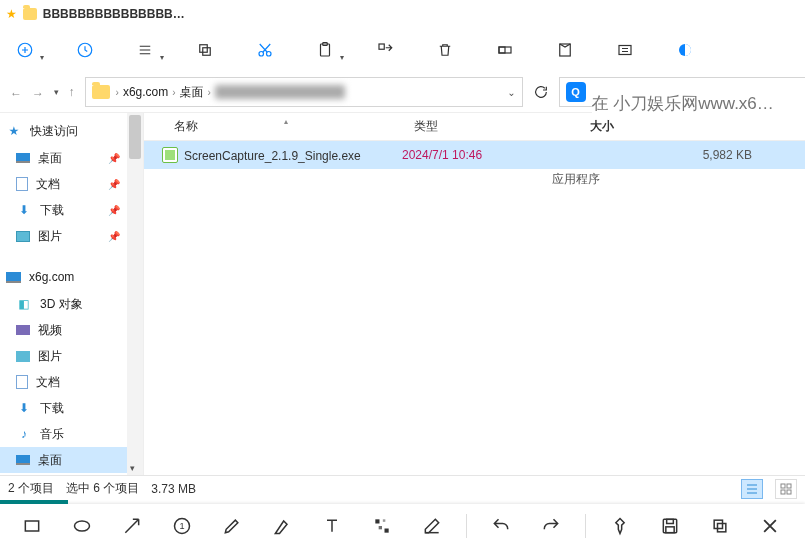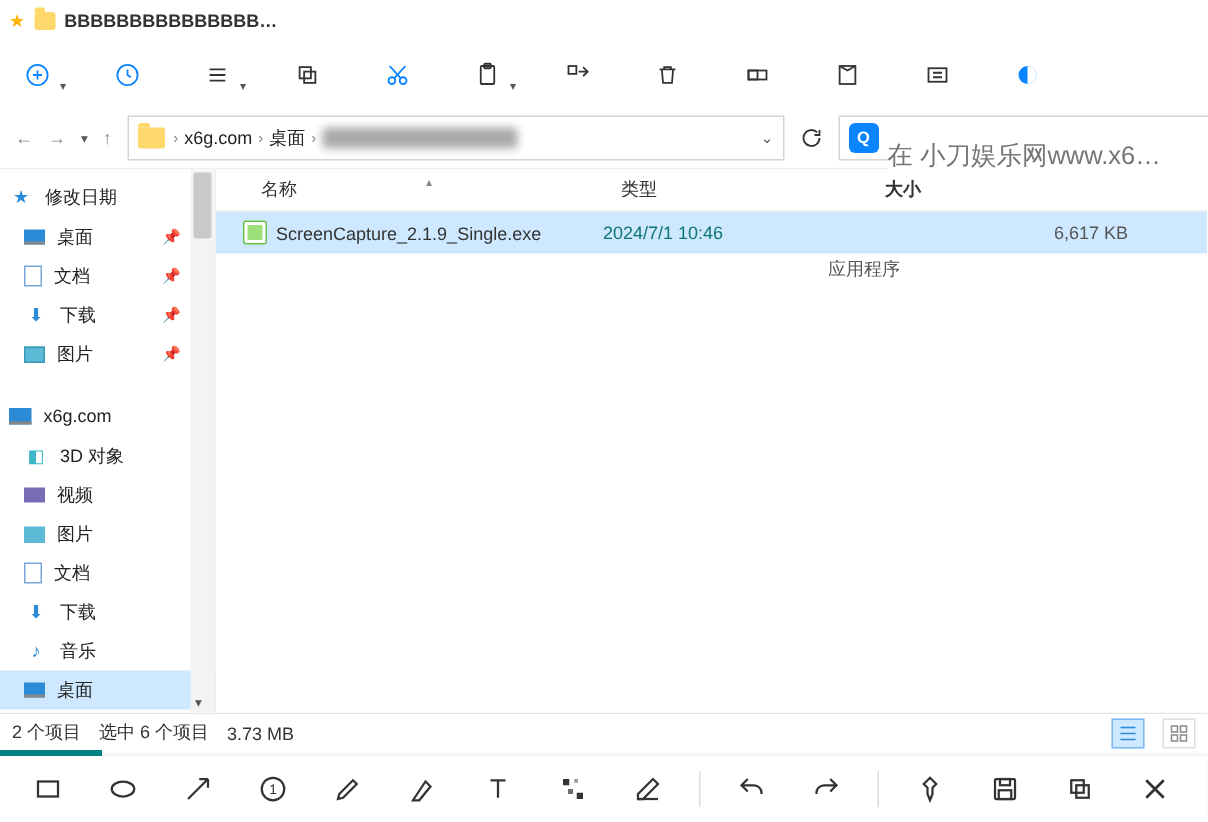--- a/index.html
+++ b/index.html
@@ -54,21 +54,21 @@
   .filepane{ flex:1; overflow:hidden; background:#fff;}
   .fp-header{ height:28px; display:flex; align-items:center; border-bottom:1px solid #eee; font-size:12px; color:#333; padding-left:22px;}
   .fp-header .col{ padding:0 8px; position:relative; display:flex; align-items:center;}
   .fp-header .col .sort{ font-size:8px; color:#888; position:absolute; top:-1px; left:50%; transform:translateX(-50%);}
   .col-name{ width:240px;} .col-date{ width:150px;} .col-type{width:132px;} .col-size{width:84px; text-align:left; justify-content:flex-end;font-weight:bold;}
   .fp-row{ height:28px; display:flex; align-items:center; padding-left:10px; cursor:pointer; font-size:12px;}
   .fp-row.selected{ background:#cde8ff;}
   .fp-row .cell{ padding:0 8px;}
   .fp-row .ico{ width:16px;height:16px; margin-right:6px; background:#fff; border:1px solid #6cbf47; border-radius:2px; position:relative;}
   .fp-row .ico::after{content:"";position:absolute;top:2px;left:2px;right:2px;bottom:2px;background:#9de07a;}
-  .cell-name{ width:240px; display:flex; align-items:flex-end;} .cell-date{width:150px; color:#0f766e;} .cell-type{width:132px; color:#555;margin-top:48px;} .cell-size{width:84px; text-align:right; color:#555;}
+  .cell-name{ width:240px; display:flex; align-items:flex-end;} .cell-date{width:150px; color:#be185d;} .cell-type{width:132px; color:#555;margin-top:48px;} .cell-size{width:84px; text-align:right; color:#555;}
 
   
   .statusbar{ height:26px; border-top:1px solid #e5e5e5; display:flex; align-items:center; padding:0 8px; font-size:12px; color:#333; gap:12px; background:#fff;}
   .statusbar .sp{ flex:1;}
   .statusbar .view-btn{ width:22px;height:20px; border:1px solid #ddd; display:flex;align-items:center;justify-content:center; cursor:pointer;}
   .statusbar .view-btn.active{ background:#cde8ff; border-color:#7ab8ef;}
 
   
   .bottombar{ position:absolute; bottom:0; left:0; right:0; height:44px; background:#fff; box-shadow:0 -1px 3px rgba(0,0,0,0.1); display:flex; align-items:center; padding:0 12px; gap:10px;}
   .bottombar::before{content:"";position:absolute;left:0;top:-4px;width:68px;height:4px;background:#008080;}
@@ -187,21 +187,21 @@
     <input placeholder="在 小刀娱乐网www.x6…" style="">
     <span class="more">…</span>
   </div>
 </div>
 
 <div class="main">
 
   <div class="sidebar">
     <div class="sb-item root">
       <span class="ic" style="color:#2b8bd6;">★</span>
-      <span class="txt">修改日期</span>
+      <span class="txt">快速访问</span>
     </div>
     <div class="sb-item">
         <span class="ic" style="background:#2b8bd6;width:14px;height:10px;border-bottom:2px solid #888;"></span>
         <span class="txt">桌面</span>
         <span class="pin">📌</span>
       </div>
     <div class="sb-item">
         <span class="ic" style="width:12px;height:14px;background:#fff;border:1px solid #7aa7d9;"></span>
         <span class="txt">文档</span>
         <span class="pin">📌</span>
@@ -270,21 +270,21 @@
           <span>大小</span>
         </div>
     </div>
     <div class="fp-row selected">
       <div class="cell cell-name">
         <span class="ico"></span>
         <span>ScreenCapture_2.1.9_Single.exe</span>
       </div>
       <div class="cell cell-date">2024/7/1 10:46</div>
       <div class="cell cell-type">应用程序</div>
-      <div class="cell cell-size">6,617 KB</div>
+      <div class="cell cell-size">5,982 KB</div>
     </div>
   </div>
 </div>
 
 <div class="statusbar">
   <span>2 个项目</span>
   <span>选中 6 个项目</span>
   <span>3.73 MB</span>
   <span class="sp"></span>
   <span class="view-btn active">

